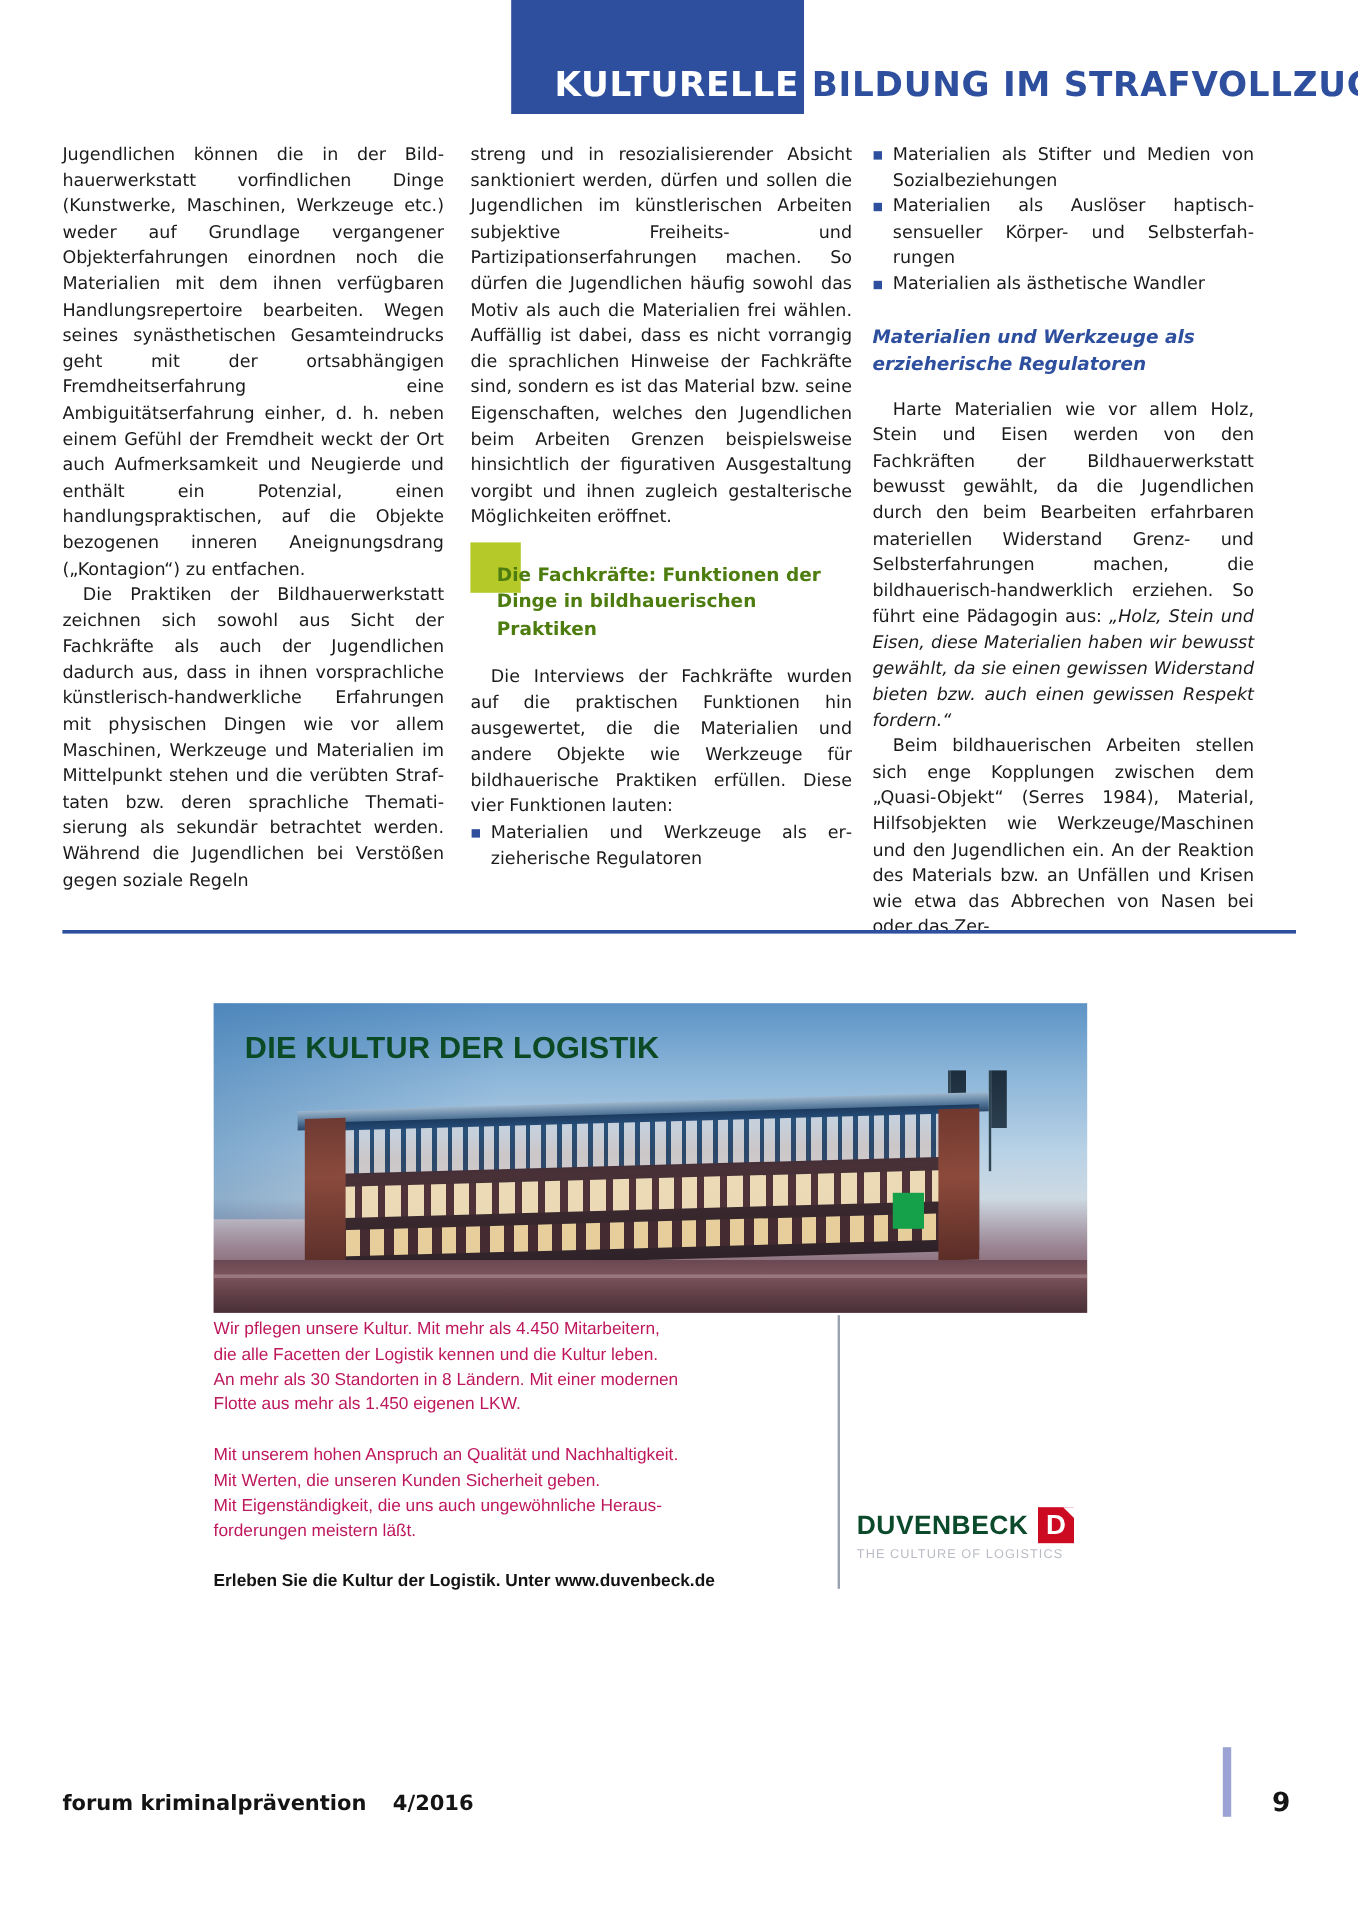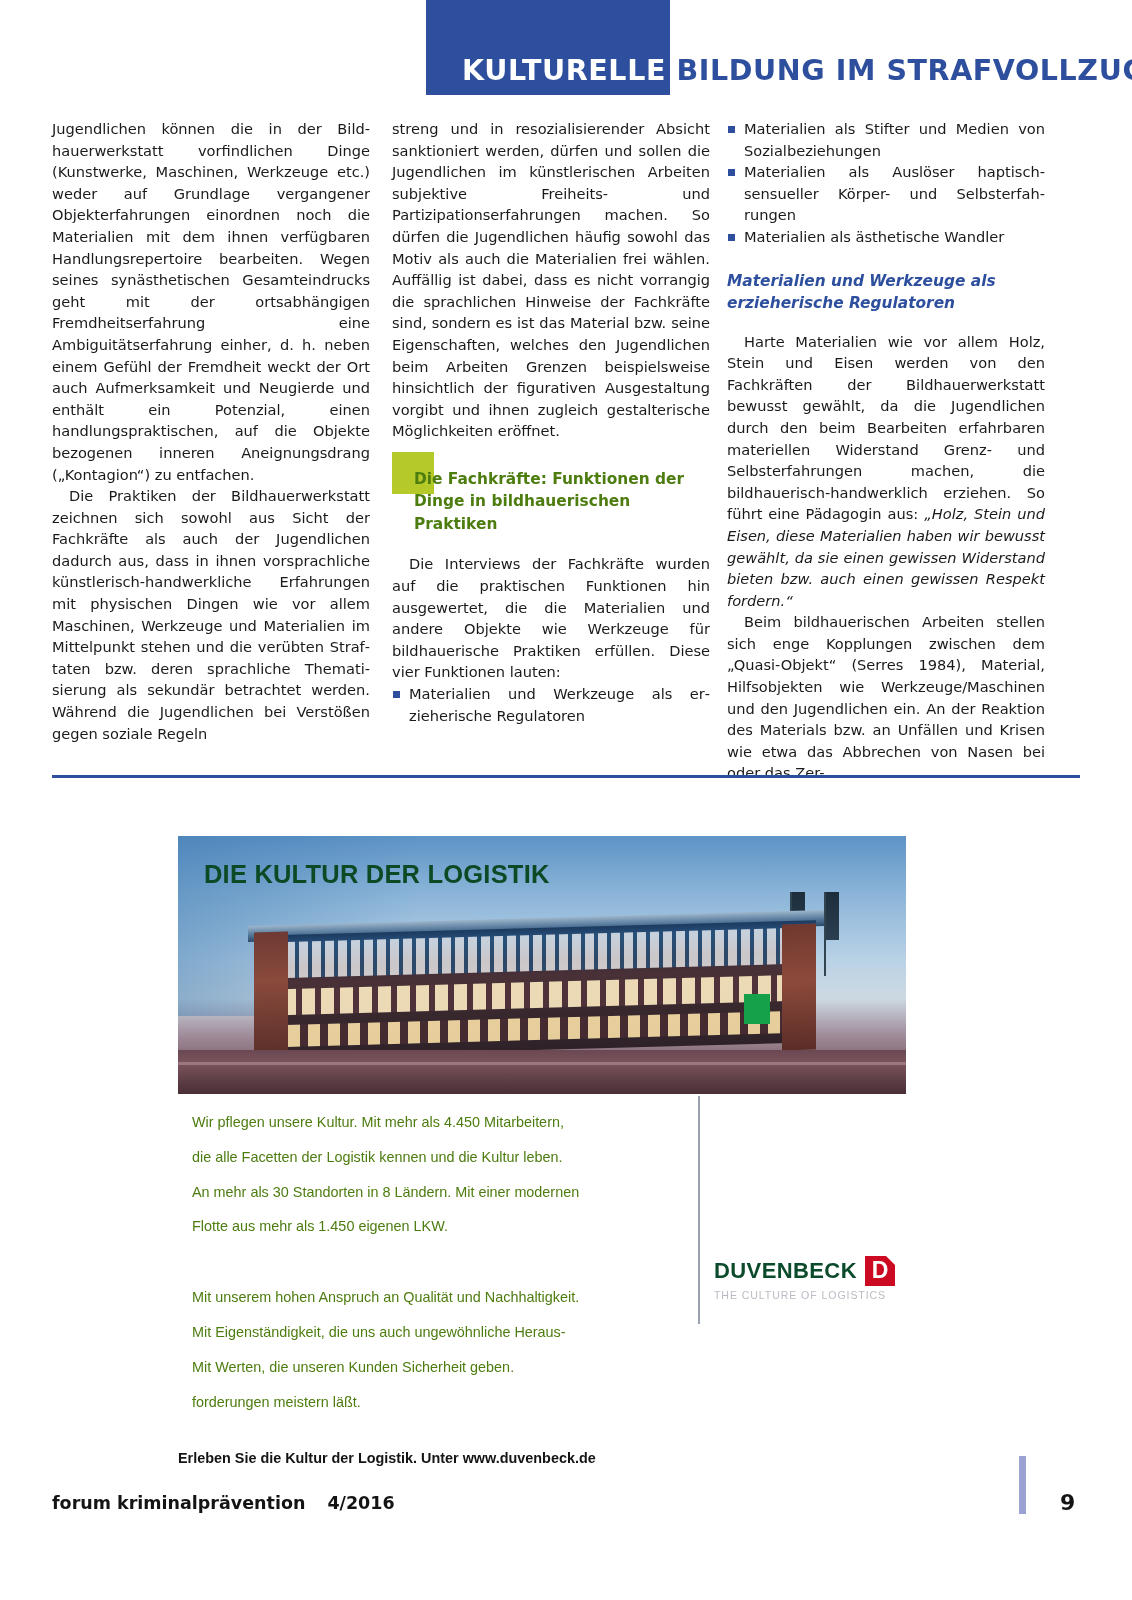--- a/index.html
+++ b/index.html
@@ -311,25 +311,25 @@
   }
 
   
   #ad-text {
     position: absolute;
     left: 0px;
     top: 274px;
     width: 510px;
   }
   .ad-p {
-    margin: 14px;
+    margin: 0;
     font-family: "Liberation Sans", sans-serif;
     font-size: 14.4px;
     line-height: 20.8px;
-    color: #4d7c0f;
+    color: #be185d;
   }
   #ad-tagline {
     margin: 0;
     font-family: "Liberation Sans", sans-serif;
     font-weight: bold;
     font-size: 14.4px;
     line-height: 20.8px;
     color: #141414;
   }
   #ad-divider {
@@ -507,22 +507,22 @@
 
   <div id="ad-text">
     <p class="ad-p">Wir pflegen unsere Kultur. Mit mehr als 4.450 Mitarbeitern,</p>
     <p class="ad-p">die alle Facetten der Logistik kennen und die Kultur leben.</p>
     <p class="ad-p">An mehr als 30 Standorten in 8 Ländern. Mit einer modernen</p>
     <p class="ad-p">Flotte aus mehr als 1.450 eigenen LKW.</p>
 
     <div class="sp-22"></div>
 
     <p class="ad-p">Mit unserem hohen Anspruch an Qualität und Nachhaltigkeit.</p>
+    <p class="ad-p">Mit Werten, die unseren Kunden Sicherheit geben.</p>
     <p class="ad-p">Mit Eigenständigkeit, die uns auch ungewöhnliche Heraus-</p>
-    <p class="ad-p">Mit Werten, die unseren Kunden Sicherheit geben.</p>
     <p class="ad-p">forderungen meistern läßt.</p>
 
     <div class="sp-22"></div>
 
     <p id="ad-tagline">Erleben Sie die Kultur der Logistik. Unter www.duvenbeck.de</p>
   </div>
 
   <div id="ad-divider"></div>
 
   <div id="ad-logo">

